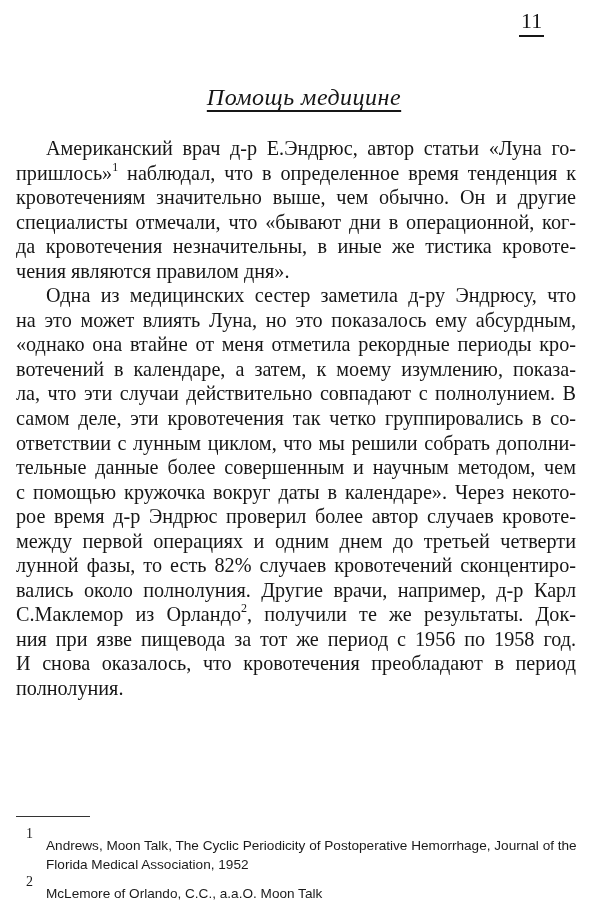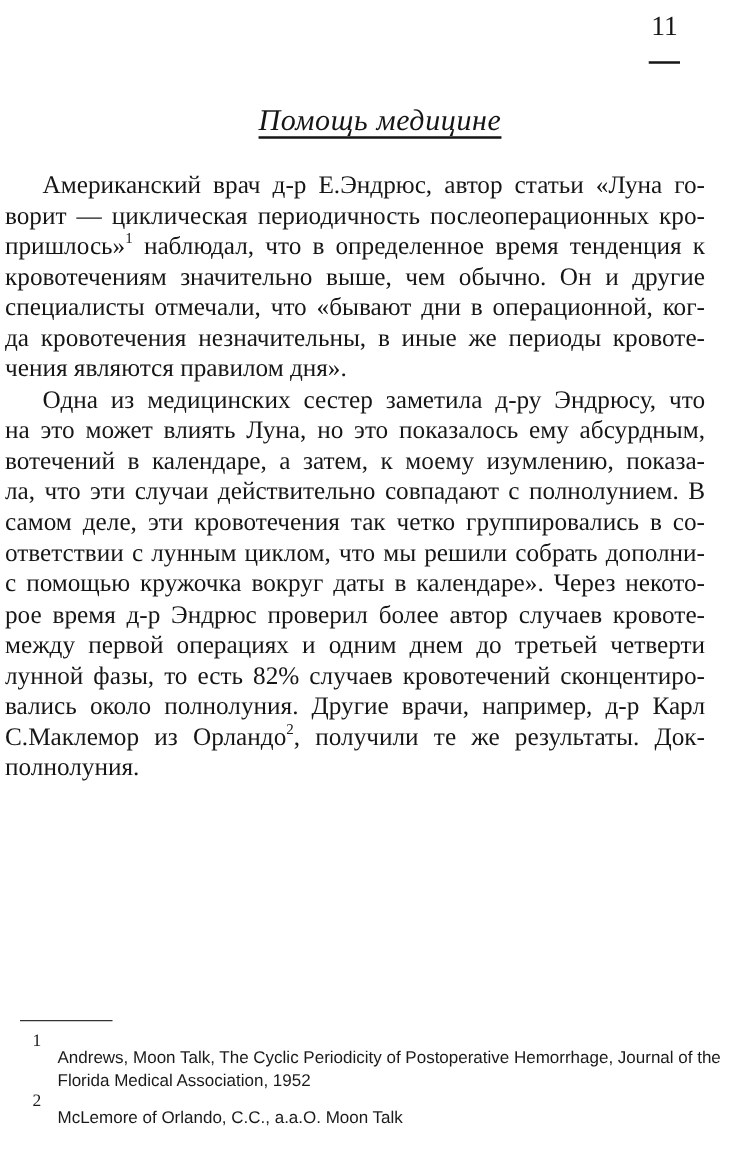--- a/index.html
+++ b/index.html
@@ -1,23 +1,23 @@
 <!DOCTYPE html>
 <html><head>
 <meta charset="utf-8">
 <style>
   html, body { margin: 0; padding: 0; background: #ffffff; }
   body { width: 600px; height: 919px; position: relative; overflow: hidden;
          font-family: "Liberation Serif", serif; color: #161616; }
   .page-number { position: absolute; left: 519px; top: 8px; font-size: 22px; line-height: 26px;
-                 border-bottom: 2px solid #161616; padding: 0 2px 15px 2px; }
+                 border-bottom: 2px solid #161616; padding: 0 2px 1px 2px; }
   .title { position: absolute; left: 4px; width: 600px; top: 84px; text-align: center;
            font-size: 24px; font-style: italic; letter-spacing: 0.5px; }
   .title span { text-decoration: underline; text-decoration-thickness: 2px; text-underline-offset: 5px; }
-  .body { position: absolute; left: 4px; top: 136px; width: 560px; }
+  .body { position: absolute; left: 16px; top: 136px; width: 560px; }
   .line { font-size: 20.2px; line-height: 24.55px; height: 24.55px; white-space: nowrap;
           text-align: justify; text-align-last: justify; }
   .line.indent { padding-left: 30px; }
   .line.last { text-align-last: left; }
   sup { font-size: 12px; line-height: 0; vertical-align: 9px; }
   .fn-rule { position: absolute; left: 16px; top: 816px; width: 74px; border-top: 1px solid #333; }
   .footnotes { position: absolute; left: 26px; top: 826px; width: 560px;
                font-family: "Liberation Sans", sans-serif; font-size: 13.6px; color: #1a1a1a; }
   .fn { position: relative; }
   .fn-num { position: absolute; left: 0; top: 0; font-family: "Liberation Serif", serif; font-size: 14px; }
@@ -26,38 +26,41 @@
 </style>
 </head>
 <body>
 
 <div class="page-number">11</div>
 
 <div class="title"><span>Помощь медицине</span></div>
 
 <div class="body" id="body">
     <div class="line indent"><span>Американский врач д-р Е.Эндрюс, автор статьи «Луна го-</span></div>
-    <div class="line"><span>ворит — циклическая периодичность послеоперационных кро-</span></div>
     <div class="line"><span>пришлось»</span><sup>1</sup><span> наблюдал, что в определенное время тенденция к</span></div>
     <div class="line"><span>кровотечениям значительно выше, чем обычно. Он и другие</span></div>
     <div class="line"><span>специалисты отмечали, что «бывают дни в операционной, ког-</span></div>
-    <div class="line"><span>да кровотечения незначительны, в иные же периоды  кровоте-</span></div>
+    <div class="line"><span>да кровотечения незначительны, в иные же тистика  кровоте-</span></div>
     <div class="line last"><span>чения являются правилом дня».</span></div>
     <div class="line indent"><span>Одна из медицинских сестер заметила д-ру Эндрюсу, что</span></div>
     <div class="line"><span>на это может влиять Луна, но это показалось ему абсурдным,</span></div>
+    <div class="line"><span>«однако она втайне от меня отметила рекордные периоды кро-</span></div>
     <div class="line"><span>вотечений в календаре, а затем, к моему изумлению, показа-</span></div>
     <div class="line"><span>ла, что эти случаи действительно совпадают с полнолунием. В</span></div>
     <div class="line"><span>самом деле, эти кровотечения так четко группировались в со-</span></div>
     <div class="line"><span>ответствии с лунным циклом, что мы решили собрать дополни-</span></div>
+    <div class="line"><span>тельные данные более совершенным и научным методом, чем</span></div>
     <div class="line"><span>с помощью кружочка вокруг даты в календаре». Через некото-</span></div>
     <div class="line"><span>рое время д-р Эндрюс проверил более автор случаев кровоте-</span></div>
     <div class="line"><span>между первой операциях и одним днем до третьей четверти</span></div>
     <div class="line"><span>лунной фазы, то есть 82% случаев кровотечений сконцентиро-</span></div>
     <div class="line"><span>вались около полнолуния. Другие врачи, например, д-р Карл</span></div>
     <div class="line"><span>С.Маклемор  из  Орландо</span><sup>2</sup><span>, получили те же результаты. Док-</span></div>
+    <div class="line"><span>ния при язве пищевода за тот же период  с  1956  по  1958 год.</span></div>
+    <div class="line"><span>И  снова оказалось, что кровотечения преобладают в период</span></div>
     <div class="line last"><span>полнолуния.</span></div>
   </div>
 
 <div class="fn-rule"></div>
 
 <div class="footnotes" id="footnotes">
     <div class="fn">
       <span class="fn-num">1</span>
       <div class="fn-text">Andrews, Moon Talk, The Cyclic Periodicity of Postoperative Hemorrhage, Journal of the Florida Medical Association, 1952</div>
     </div>

